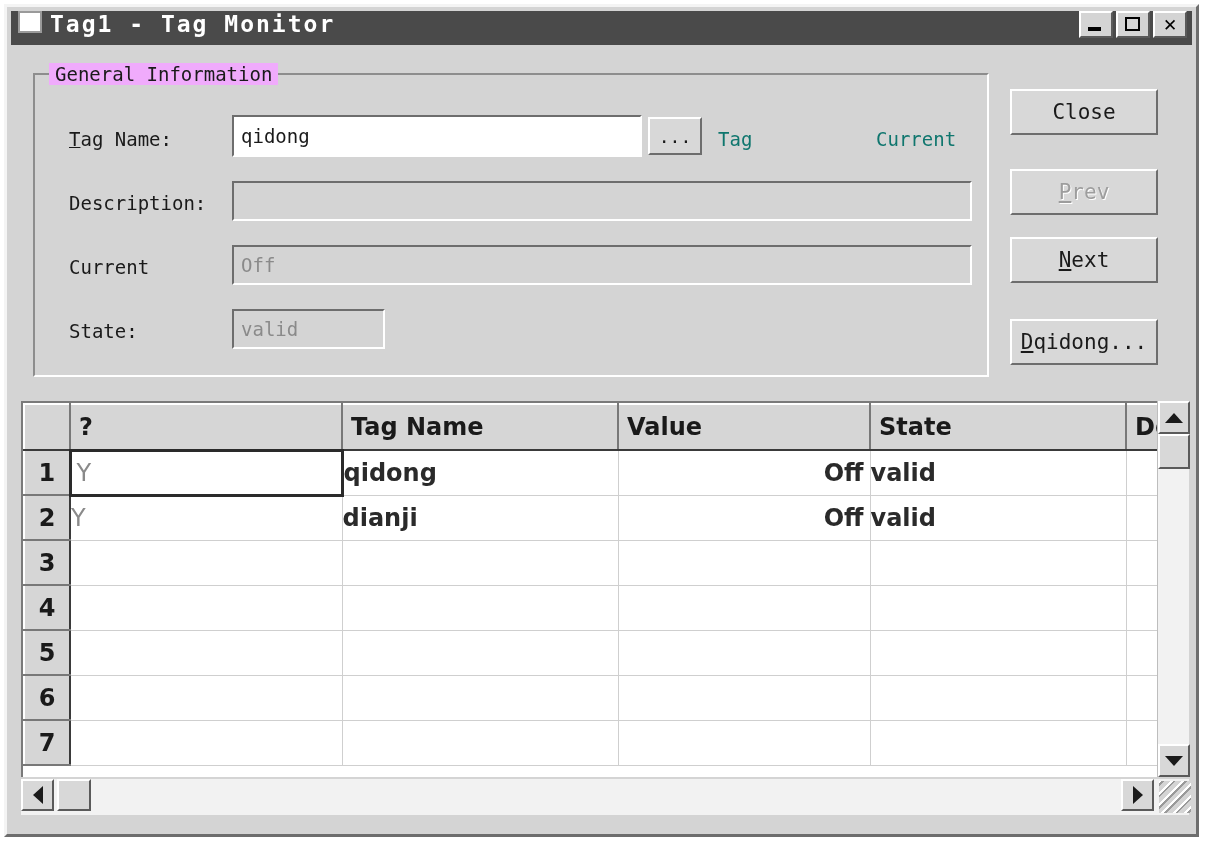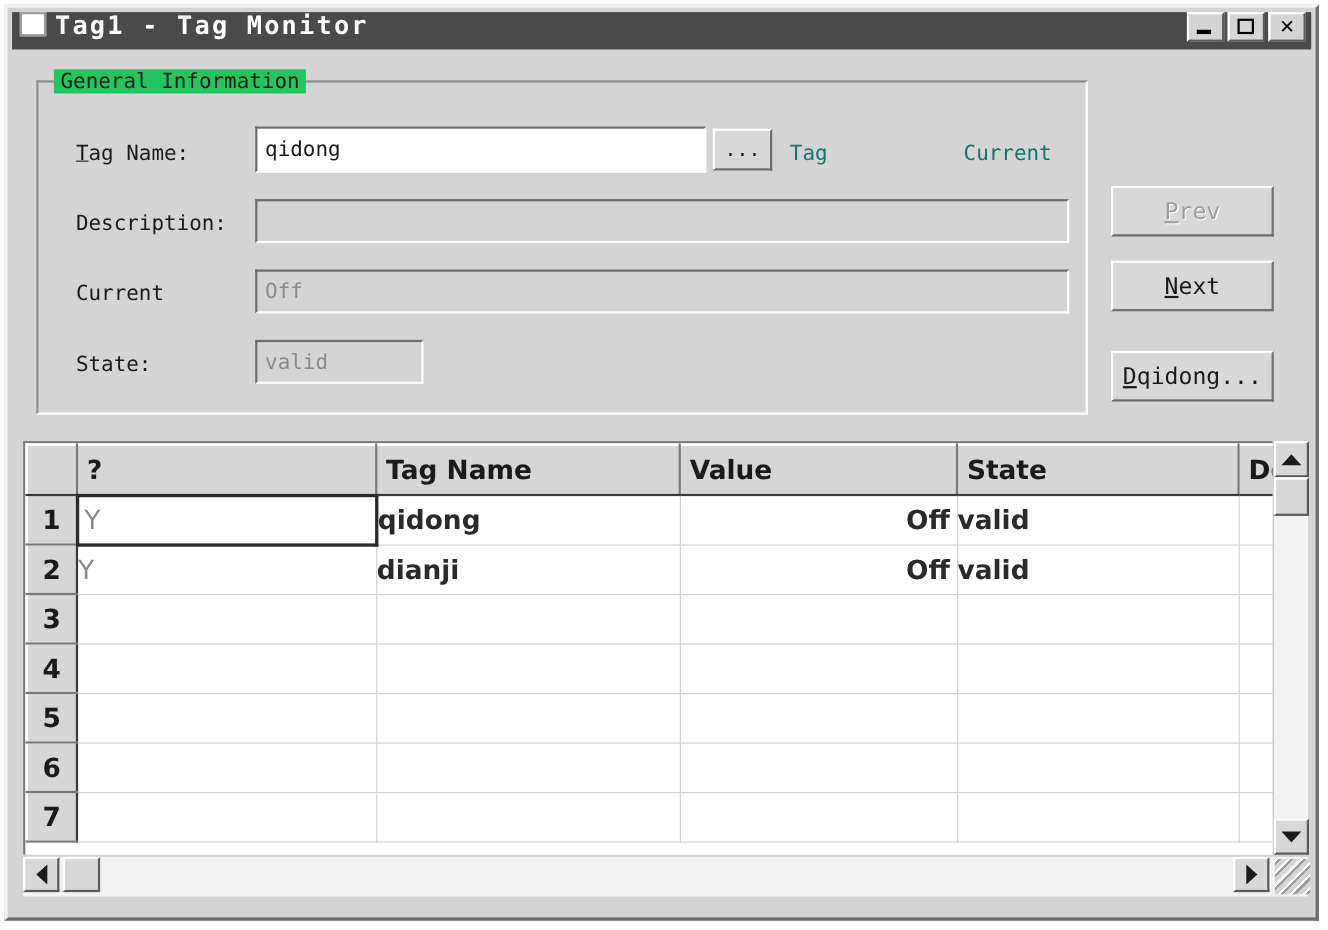--- a/index.html
+++ b/index.html
@@ -119,21 +119,21 @@
     border-top: 2px solid #8d8d8d;
     border-left: 2px solid #8d8d8d;
     border-right: 2px solid #ffffff;
     border-bottom: 2px solid #ffffff;
     box-sizing: border-box;
   }
   .group-legend {
     position: absolute;
     left: 42px;
     top: 56px;
-    background: #22c55e;
+    background: #f0abfc;
     padding: 0 6px;
     font-size: 19px;
     color: #1a1a1a;
     white-space: nowrap;
     font-family: "DejaVu Sans Mono", monospace;
   }
 
   
   .fld-label {
     position: absolute;
@@ -420,20 +420,21 @@
     <div class="fld-label" style="left:42px; top:249px;">Current</div>
     <div class="textbox readonly" style="left:225px; top:238px; width:740px; height:40px;">
       <span>Off</span>
     </div>
 
     <div class="fld-label" style="left:42px; top:313px;">State:</div>
     <div class="textbox readonly" style="left:225px; top:302px; width:153px; height:40px;">
       <span>valid</span>
     </div>
 
+    <div class="sbtn" style="top:82px;">Close</div>
     <div class="sbtn disabled" style="top:162px;">
         <span class="acc">P</span>
         <span>rev</span>
       </div>
     <div class="sbtn" style="top:230px;">
         <span class="acc">N</span>
         <span>ext</span>
       </div>
     <div class="sbtn" style="top:312px;">
         <span class="acc">D</span>

